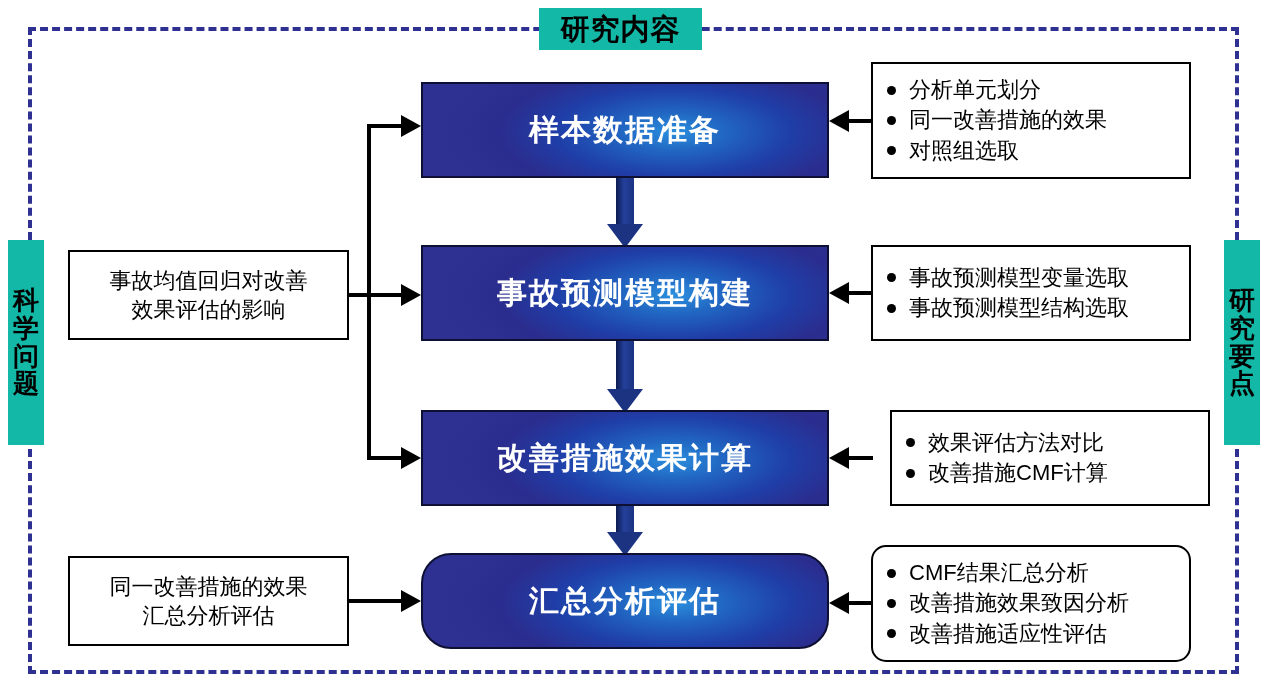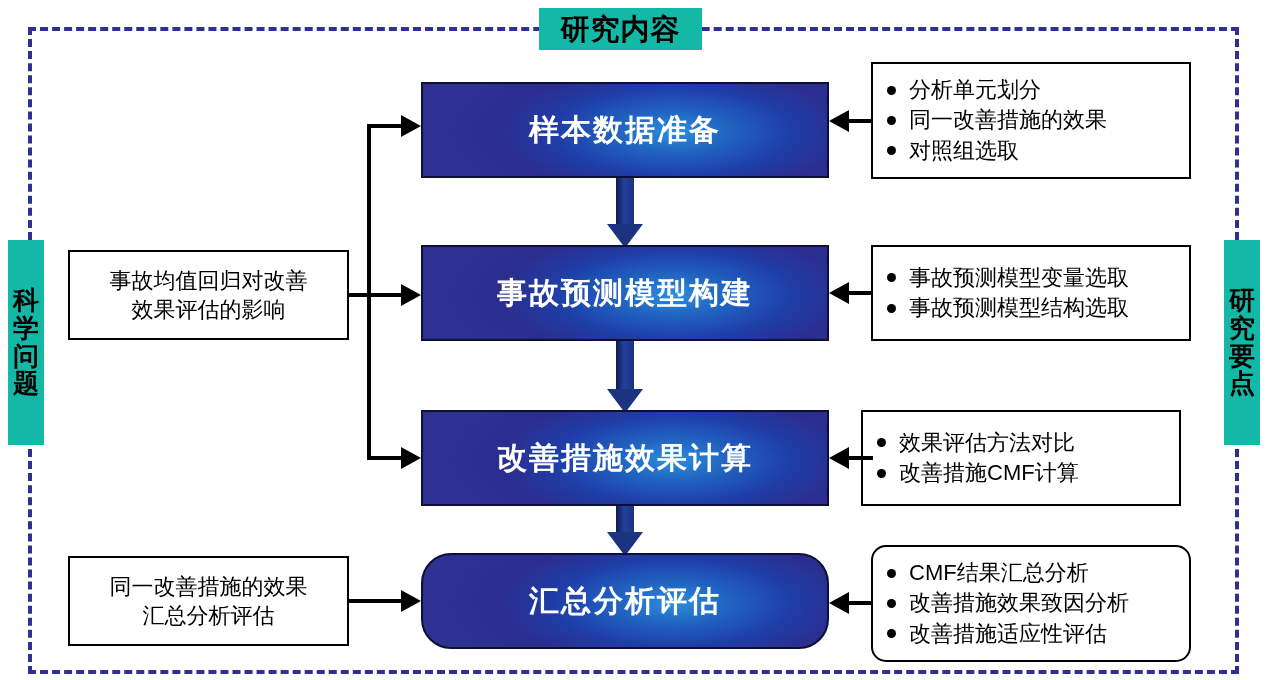--- a/index.html
+++ b/index.html
@@ -145,21 +145,21 @@
   }
   .bullet-dot {
     width: 9px; height: 9px;
     border-radius: 50%;
     background: #000;
     flex: 0 0 auto;
     margin-right: 13px;
   }
   #b-box-1 { left: 871px; top: 62px;  width: 320px; height: 117px; }
   #b-box-2 { left: 871px; top: 245px; width: 320px; height: 96px; }
-  #b-box-3 { left: 861px; top: 410px; width: 320px; height: 96px; }
+  #b-box-3 { left: 890px; top: 410px; width: 320px; height: 96px; }
   #b-box-4 { left: 871px; top: 545px; width: 320px; height: 117px; border-radius: 15px; }
 
   
   .ln { position: absolute; background: #000; z-index: 5; }
   .ln-h { height: 4px; }
   .ln-v { width: 4px; }
 
   .arrow-right {
     position: absolute;
     width: 0; height: 0;

